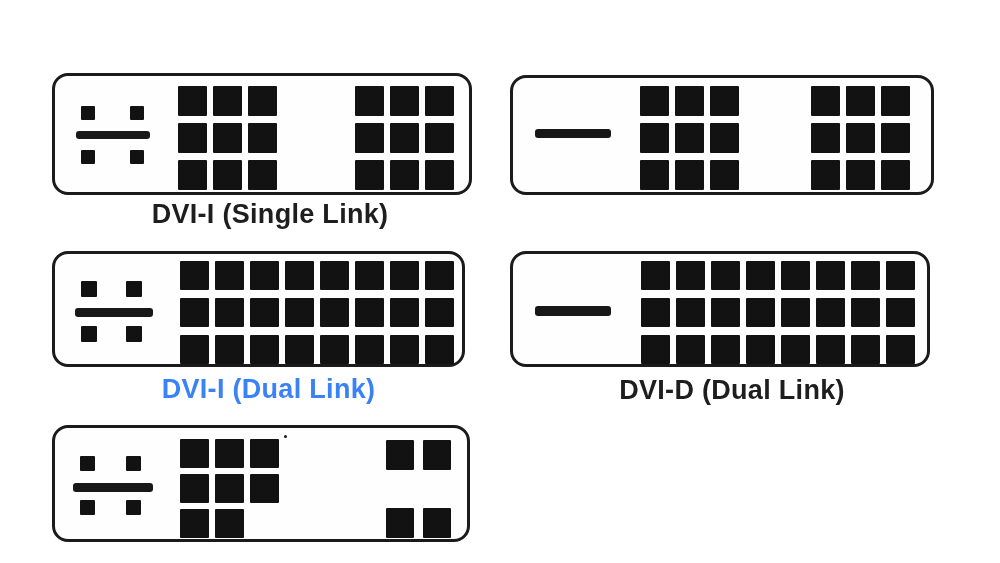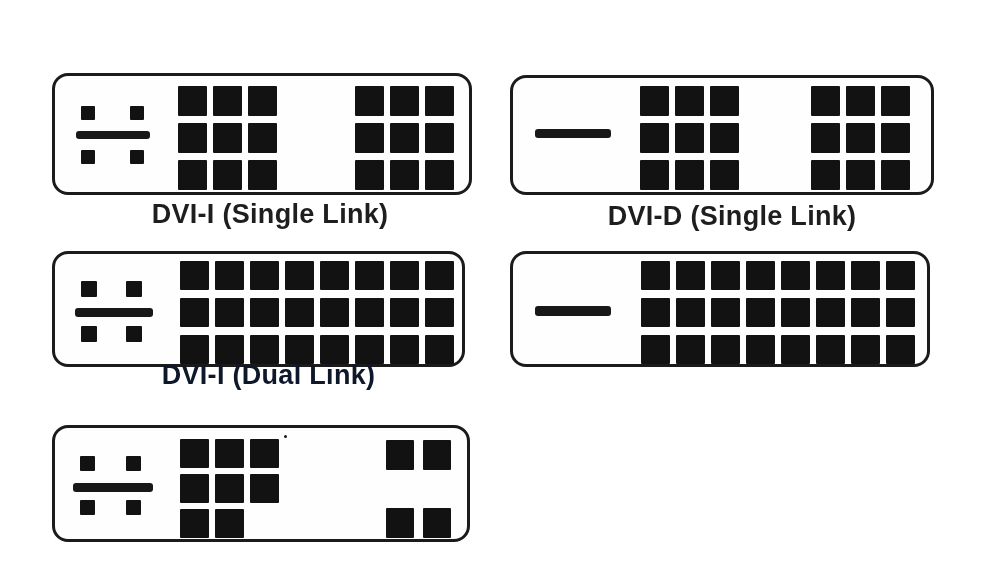--- a/index.html
+++ b/index.html
@@ -85,21 +85,20 @@
       <div class="pin" style="left: 298px; top: 8px; width: 29px; height: 30px; background: rgb(18, 18, 18);"></div>
       <div class="pin" style="left: 333px; top: 8px; width: 29px; height: 30px; background: rgb(18, 18, 18);"></div>
       <div class="pin" style="left: 368px; top: 8px; width: 29px; height: 30px; background: rgb(18, 18, 18);"></div>
       <div class="pin" style="left: 298px; top: 45px; width: 29px; height: 30px; background: rgb(18, 18, 18);"></div>
       <div class="pin" style="left: 333px; top: 45px; width: 29px; height: 30px; background: rgb(18, 18, 18);"></div>
       <div class="pin" style="left: 368px; top: 45px; width: 29px; height: 30px; background: rgb(18, 18, 18);"></div>
       <div class="pin" style="left: 298px; top: 82px; width: 29px; height: 30px; background: rgb(18, 18, 18);"></div>
       <div class="pin" style="left: 333px; top: 82px; width: 29px; height: 30px; background: rgb(18, 18, 18);"></div>
       <div class="pin" style="left: 368px; top: 82px; width: 29px; height: 30px; background: rgb(18, 18, 18);"></div>
     </div>
-    <div class="clabel" style="left: 520px; top: 160px; width: 424px; height: 32px; color: rgb(30, 30, 30);">DVI-D (Single Link)</div>
     <div class="connector" style="left: 52px; top: 211px; width: 413px; height: 116px; border-color: rgb(27, 27, 27); background: rgb(254, 254, 254);">
       <div class="pin" style="left: 26px; top: 27px; width: 16px; height: 16px; background: rgb(18, 18, 18);"></div>
       <div class="pin" style="left: 71px; top: 27px; width: 16px; height: 16px; background: rgb(18, 18, 18);"></div>
       <div class="pin" style="left: 26px; top: 72px; width: 16px; height: 16px; background: rgb(18, 18, 18);"></div>
       <div class="pin" style="left: 71px; top: 72px; width: 16px; height: 16px; background: rgb(18, 18, 18);"></div>
       <div class="blade" style="left: 20px; top: 54px; width: 78px; height: 9px; background: rgb(24, 24, 24);"></div>
       <div class="pin" style="left: 125px; top: 7px; width: 29px; height: 29px; background: rgb(18, 18, 18);"></div>
       <div class="pin" style="left: 160px; top: 7px; width: 29px; height: 29px; background: rgb(18, 18, 18);"></div>
       <div class="pin" style="left: 195px; top: 7px; width: 29px; height: 29px; background: rgb(18, 18, 18);"></div>
       <div class="pin" style="left: 230px; top: 7px; width: 29px; height: 29px; background: rgb(18, 18, 18);"></div>
@@ -117,21 +116,21 @@
       <div class="pin" style="left: 370px; top: 44px; width: 29px; height: 29px; background: rgb(18, 18, 18);"></div>
       <div class="pin" style="left: 125px; top: 81px; width: 29px; height: 29px; background: rgb(18, 18, 18);"></div>
       <div class="pin" style="left: 160px; top: 81px; width: 29px; height: 29px; background: rgb(18, 18, 18);"></div>
       <div class="pin" style="left: 195px; top: 81px; width: 29px; height: 29px; background: rgb(18, 18, 18);"></div>
       <div class="pin" style="left: 230px; top: 81px; width: 29px; height: 29px; background: rgb(18, 18, 18);"></div>
       <div class="pin" style="left: 265px; top: 81px; width: 29px; height: 29px; background: rgb(18, 18, 18);"></div>
       <div class="pin" style="left: 300px; top: 81px; width: 29px; height: 29px; background: rgb(18, 18, 18);"></div>
       <div class="pin" style="left: 335px; top: 81px; width: 29px; height: 29px; background: rgb(18, 18, 18);"></div>
       <div class="pin" style="left: 370px; top: 81px; width: 29px; height: 29px; background: rgb(18, 18, 18);"></div>
     </div>
-    <div class="clabel" style="left: 62px; top: 319px; width: 413px; height: 32px; color: #0f172a;">DVI-I (Dual Link)</div>
+    <div class="clabel" style="left: 62px; top: 333px; width: 413px; height: 32px; color: #3b82f6;">DVI-I (Dual Link)</div>
     <div class="connector" style="left: 510px; top: 211px; width: 420px; height: 116px; border-color: rgb(27, 27, 27); background: rgb(254, 254, 254);">
       <div class="blade" style="left: 22px; top: 52px; width: 76px; height: 10px; background: rgb(24, 24, 24);"></div>
       <div class="pin" style="left: 128px; top: 7px; width: 29px; height: 29px; background: rgb(18, 18, 18);"></div>
       <div class="pin" style="left: 163px; top: 7px; width: 29px; height: 29px; background: rgb(18, 18, 18);"></div>
       <div class="pin" style="left: 198px; top: 7px; width: 29px; height: 29px; background: rgb(18, 18, 18);"></div>
       <div class="pin" style="left: 233px; top: 7px; width: 29px; height: 29px; background: rgb(18, 18, 18);"></div>
       <div class="pin" style="left: 268px; top: 7px; width: 29px; height: 29px; background: rgb(18, 18, 18);"></div>
       <div class="pin" style="left: 303px; top: 7px; width: 29px; height: 29px; background: rgb(18, 18, 18);"></div>
       <div class="pin" style="left: 338px; top: 7px; width: 29px; height: 29px; background: rgb(18, 18, 18);"></div>
       <div class="pin" style="left: 373px; top: 7px; width: 29px; height: 29px; background: rgb(18, 18, 18);"></div>
@@ -145,20 +144,21 @@
       <div class="pin" style="left: 373px; top: 44px; width: 29px; height: 29px; background: rgb(18, 18, 18);"></div>
       <div class="pin" style="left: 128px; top: 81px; width: 29px; height: 29px; background: rgb(18, 18, 18);"></div>
       <div class="pin" style="left: 163px; top: 81px; width: 29px; height: 29px; background: rgb(18, 18, 18);"></div>
       <div class="pin" style="left: 198px; top: 81px; width: 29px; height: 29px; background: rgb(18, 18, 18);"></div>
       <div class="pin" style="left: 233px; top: 81px; width: 29px; height: 29px; background: rgb(18, 18, 18);"></div>
       <div class="pin" style="left: 268px; top: 81px; width: 29px; height: 29px; background: rgb(18, 18, 18);"></div>
       <div class="pin" style="left: 303px; top: 81px; width: 29px; height: 29px; background: rgb(18, 18, 18);"></div>
       <div class="pin" style="left: 338px; top: 81px; width: 29px; height: 29px; background: rgb(18, 18, 18);"></div>
       <div class="pin" style="left: 373px; top: 81px; width: 29px; height: 29px; background: rgb(18, 18, 18);"></div>
     </div>
+    <div class="clabel" style="left: 522px; top: 334px; width: 420px; height: 32px; color: rgb(30, 30, 30);">DVI-D (Dual Link)</div>
     <div class="connector" style="left: 52px; top: 385px; width: 418px; height: 117px; border-color: rgb(27, 27, 27); background: rgb(254, 254, 254);">
       <div class="pin" style="left: 25px; top: 28px; width: 15px; height: 15px; background: rgb(18, 18, 18);"></div>
       <div class="pin" style="left: 71px; top: 28px; width: 15px; height: 15px; background: rgb(18, 18, 18);"></div>
       <div class="pin" style="left: 25px; top: 72px; width: 15px; height: 15px; background: rgb(18, 18, 18);"></div>
       <div class="pin" style="left: 71px; top: 72px; width: 15px; height: 15px; background: rgb(18, 18, 18);"></div>
       <div class="blade" style="left: 18px; top: 55px; width: 80px; height: 9px; background: rgb(24, 24, 24);"></div>
       <div class="pin" style="left: 125px; top: 11px; width: 29px; height: 29px; background: rgb(18, 18, 18);"></div>
       <div class="pin" style="left: 160px; top: 11px; width: 29px; height: 29px; background: rgb(18, 18, 18);"></div>
       <div class="pin" style="left: 195px; top: 11px; width: 29px; height: 29px; background: rgb(18, 18, 18);"></div>
       <div class="pin" style="left: 125px; top: 46px; width: 29px; height: 29px; background: rgb(18, 18, 18);"></div>

